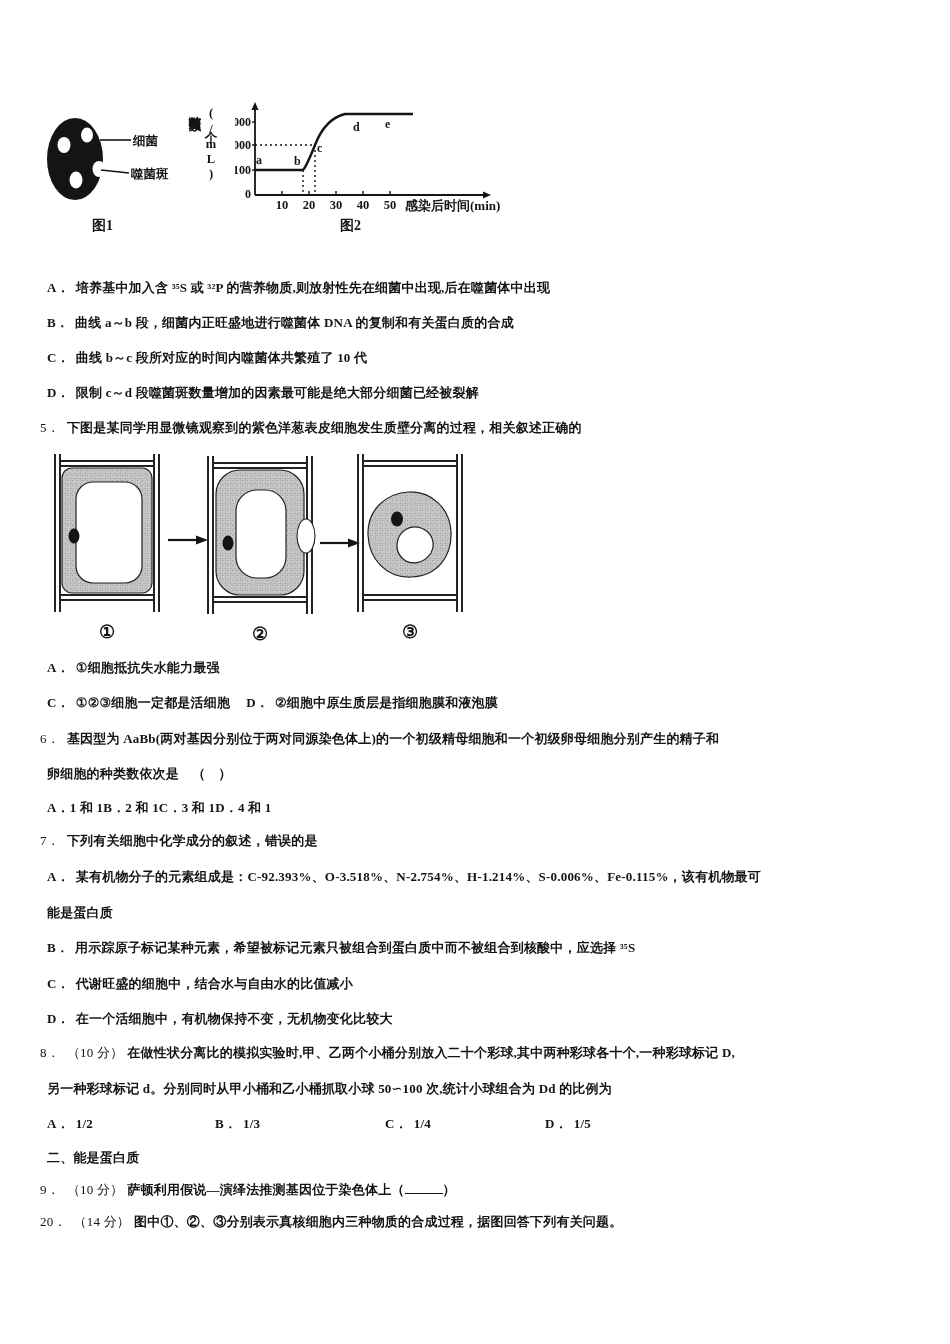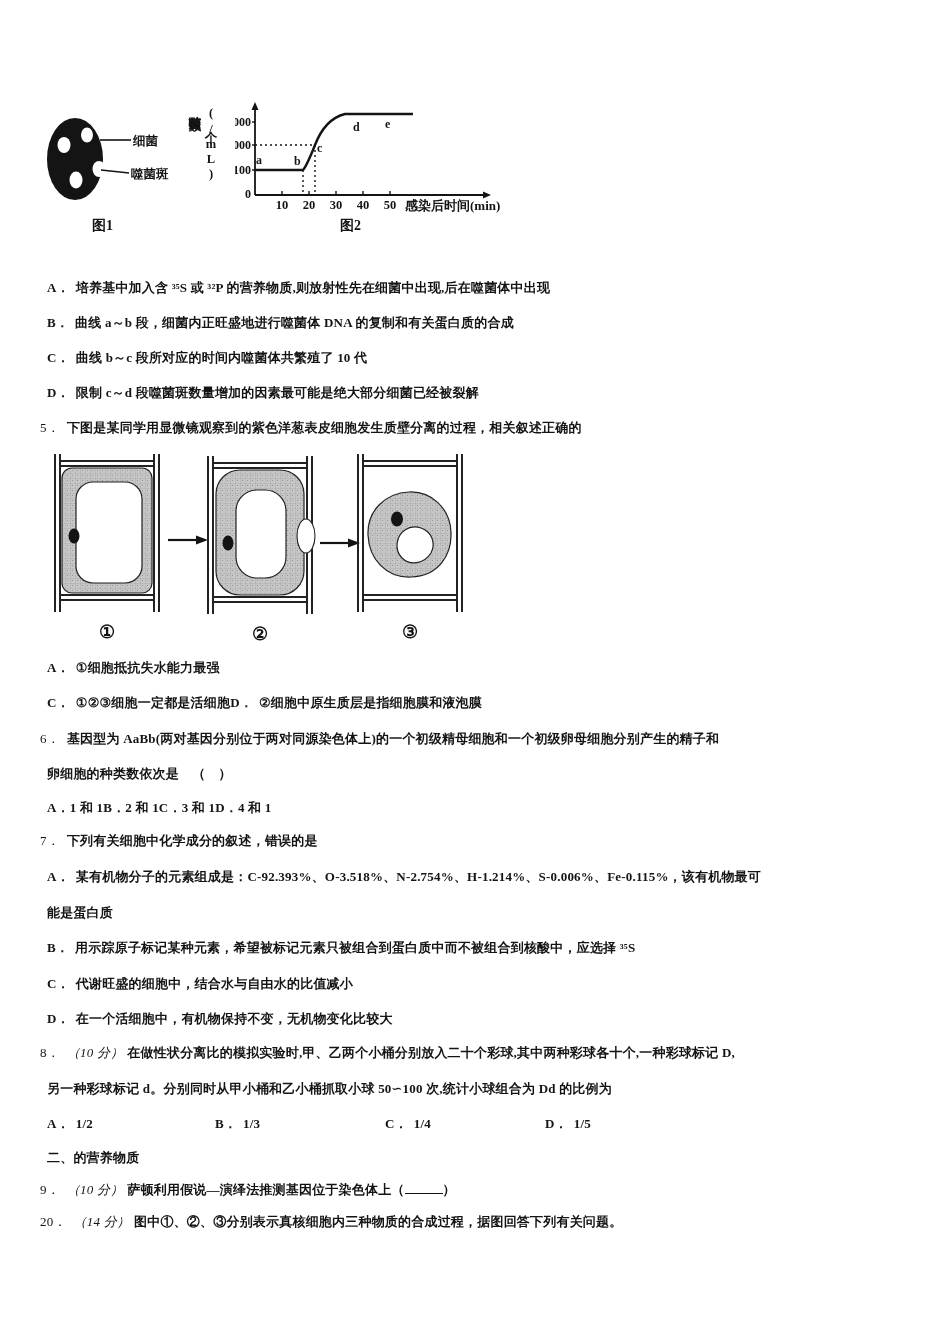--- a/index.html
+++ b/index.html
@@ -6,23 +6,23 @@
   body{
     width:950px;height:1344px;background:#ffffff;position:relative;
     font-family:"Liberation Serif","DejaVu Serif",serif;color:#141414;
     overflow:hidden;
   }
   .tline{
     position:absolute;left:47px;font-size:13px;font-weight:bold;
     white-space:nowrap;line-height:24px;letter-spacing:0.2px;
   }
   .qno{font-weight:normal;margin-right:7px;}
-  .score{font-weight:normal;margin-right:4px;font-style:italic;}
+  .score{font-weight:normal;margin-right:4px;}
   .optlabel{margin-right:6px;}
-  .two-col{display:flex;}
+  .two-col{display:flex;gap:16px;}
   .blank{
     display:inline-block;width:38px;height:15px;
     border-bottom:1.6px solid #141414;vertical-align:baseline;
   }
   .vlabel{
     position:absolute;left:187px;top:106px;height:102px;
     writing-mode:vertical-lr;text-orientation:upright;
     font-size:12.5px;font-weight:bold;line-height:16px;letter-spacing:1px;
   }
   .vlabel span{display:block;}
@@ -227,21 +227,21 @@
   <span>另一种彩球标记 d。分别同时从甲小桶和乙小桶抓取小球 50∽100 次,统计小球组合为 Dd 的比例为</span>
 </div>
 <div class="tline q8opts" style="top:1112px;width:800px;height:24px;">
   <span class="opt" style="left:0px;"><span class="optlabel">A．</span><span>1/2</span></span>
   <span class="opt" style="left:168px;"><span class="optlabel">B．</span><span>1/3</span></span>
   <span class="opt" style="left:338px;"><span class="optlabel">C．</span><span>1/4</span></span>
   <span class="opt" style="left:498px;"><span class="optlabel">D．</span><span>1/5</span></span>
 </div>
 
 <div class="tline" style="top:1146px;">
-  <span>二、的营养物质</span>
+  <span>二、能是蛋白质</span>
 </div>
 
 <div class="tline" style="top:1178px;left:40px;">
   <span class="qno">9．</span><span class="score">（10 分）</span><span>萨顿利用假说—演绎法推测基因位于染色体上（</span><span class="blank"></span><span>）</span>
 </div>
 
 <div class="tline" style="top:1210px;left:40px;">
   <span class="qno">20．</span><span class="score">（14 分）</span><span>图中①、②、③分别表示真核细胞内三种物质的合成过程，据图回答下列有关问题。</span>
 </div>
 

